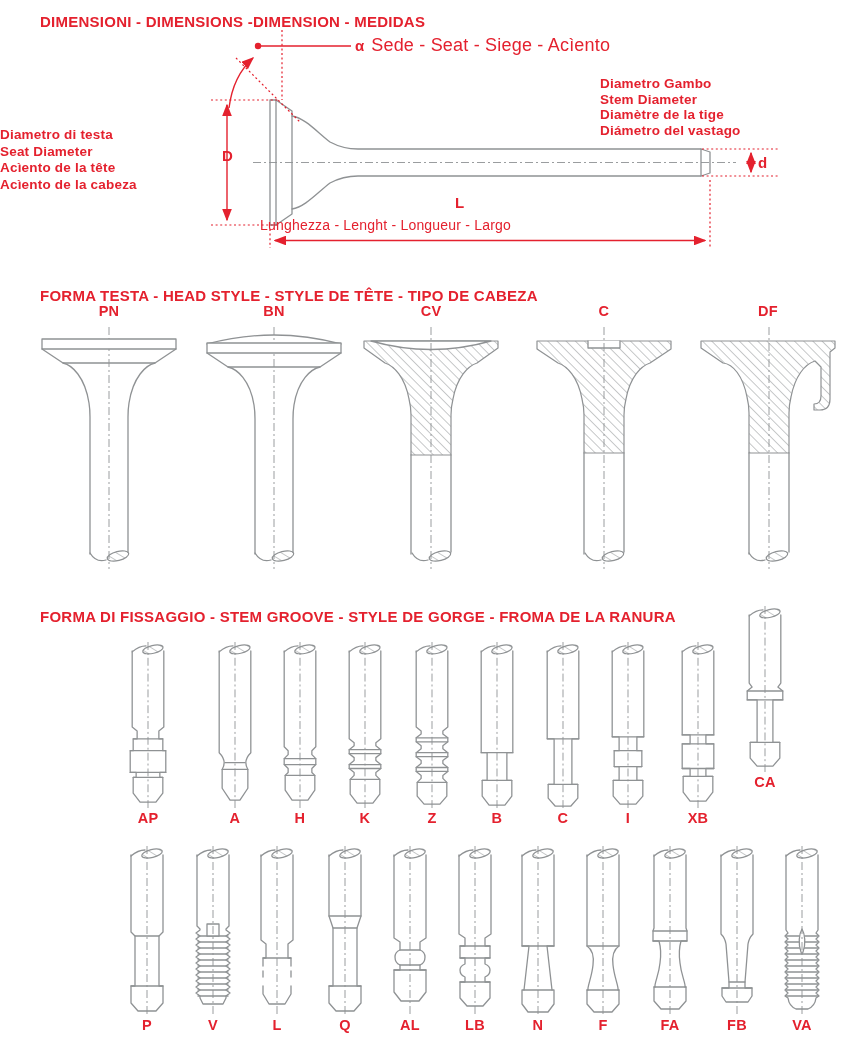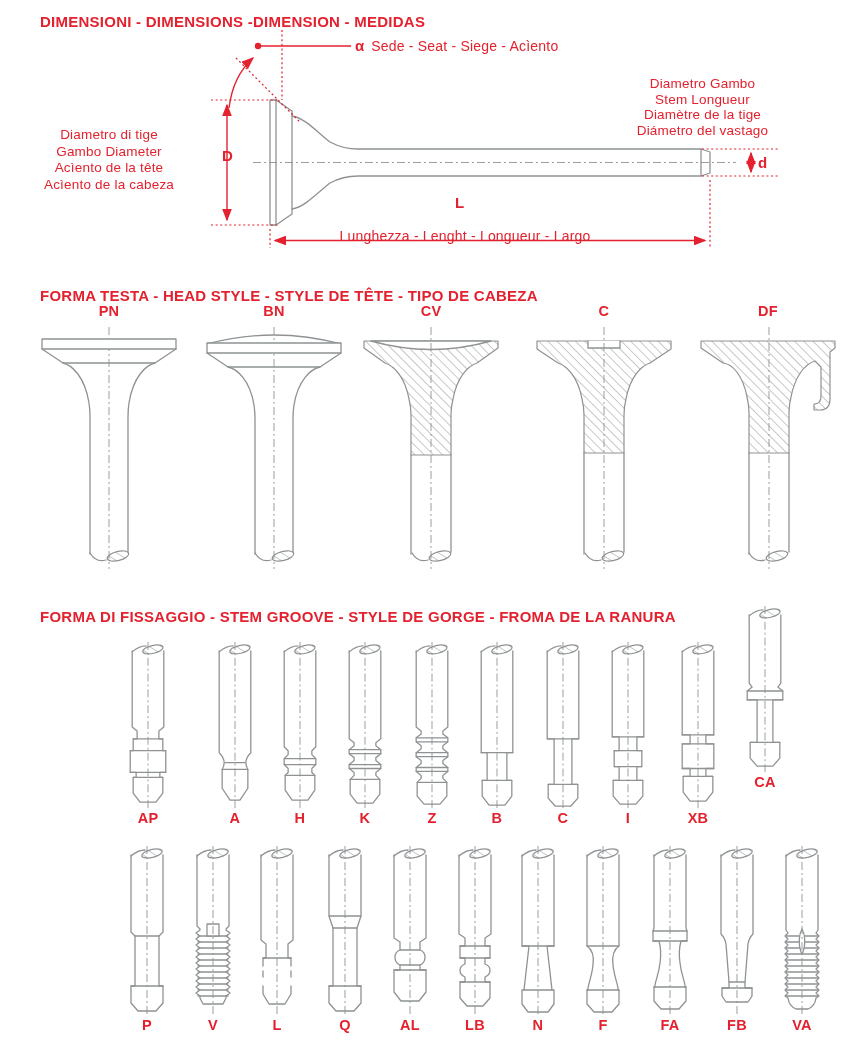--- a/index.html
+++ b/index.html
@@ -4,21 +4,21 @@
 <style>
   html,body{margin:0;padding:0;}
   body{position:relative;width:860px;height:1051px;background:#fff;overflow:hidden;
        font-family:"Liberation Sans",sans-serif;}
   .abs{position:absolute;}
   .sec-title{font-weight:bold;font-size:15px;color:#e4212e;letter-spacing:.25px;}
   .lbl{color:#e4212e;font-size:13.5px;letter-spacing:.2px;line-height:16px;}
   .sym{color:#e4212e;font-weight:bold;font-size:15px;}
   .code{color:#e4212e;font-weight:bold;font-size:14.5px;text-align:center;letter-spacing:.3px;}
   .alpha-row{display:flex;align-items:baseline;gap:7px;}
-  .right{text-align:center;}
+  .right{text-align:left;font-weight:bold;}
   svg{display:block;}
   .g{stroke:#8f9294;stroke-width:1.3;fill:none;stroke-linejoin:round;stroke-linecap:round;}
   .gf{fill:#ffffff;}
   .cl{stroke:#8f9294;stroke-width:.9;fill:none;stroke-dasharray:8 3 2 3;}
   .hat{fill:url(#hatch);stroke:#8f9294;stroke-width:1.2;stroke-linejoin:round;}
   .rd{stroke:#e4212e;stroke-width:1.4;fill:none;}
   .rdot{stroke:#e4212e;stroke-width:1.2;fill:none;stroke-dasharray:2 2.6;}
   .head-block{position:absolute;width:150px;text-align:center;}
   .stem-block{position:absolute;width:60px;text-align:center;}
   .stem-block .code{}
@@ -233,40 +233,40 @@
   <path class="rdot" d="M211 100 H278 M211 225 H278"></path>
   <path class="rd" d="M227 105 V220" marker-start="url(#ra)" marker-end="url(#ra)"></path>
   <path class="rdot" d="M270 229 V248 M710 180 V248"></path>
   <path class="rd" d="M275 240.5 H705" marker-start="url(#ra)" marker-end="url(#ra)"></path>
   <path class="rdot" d="M702 149 H778 M702 176 H778"></path>
   <path class="rd" d="M751 153 V172" marker-start="url(#ra)" marker-end="url(#ra)"></path>
 </svg>
 
 <div class="abs alpha-row" style="left:355px;top:37px;">
   <span class="sym">α</span>
-  <span class="lbl" style="font-size:14px;">Sede - Seat - Siege - Acìento</span>
+  <span class="lbl" style="font-size:18px;">Sede - Seat - Siege - Acìento</span>
 </div>
 
 <div class="abs lbl right" style="left:600px;top:76px;width:205px;line-height:15.5px;">
   <div>Diametro Gambo</div>
-  <div>Stem Longueur</div>
+  <div>Stem Diameter</div>
   <div>Diamètre de la tige</div>
   <div>Diámetro del vastago</div>
 </div>
 
 <div class="abs lbl right" style="left:0px;top:127px;width:218px;line-height:16.5px;">
-  <div>Diametro di tige</div>
-  <div>Gambo Diameter</div>
+  <div>Diametro di testa</div>
+  <div>Seat Diameter</div>
   <div>Acìento de la tête</div>
   <div>Acìento de la cabeza</div>
 </div>
 
 <div class="abs sym" style="left:222px;top:147px;">D</div>
 <div class="abs sym" style="left:455px;top:194px;">L</div>
-<div class="abs lbl" style="left:260px;top:228px;width:410px;text-align:center;font-size:14px;">Lunghezza - Lenght - Longueur - Largo</div>
+<div class="abs lbl" style="left:260px;top:217px;width:410px;font-size:14px;">Lunghezza - Lenght - Longueur - Largo</div>
 <div class="abs sym" style="left:758px;top:154px;">d</div>
 
 <div class="abs sec-title" style="left:40px;top:287px;">FORMA TESTA - HEAD STYLE - STYLE DE TÊTE - TIPO DE CABEZA</div>
 
 <div class="head-block" style="left:34px;top:303px;">
   <div class="code">PN</div>
   <svg width="150" height="250" viewBox="0 0 150 250" style="margin-top:4px;">
       <use href="#g-head-PN"></use>
     </svg>
 </div>

